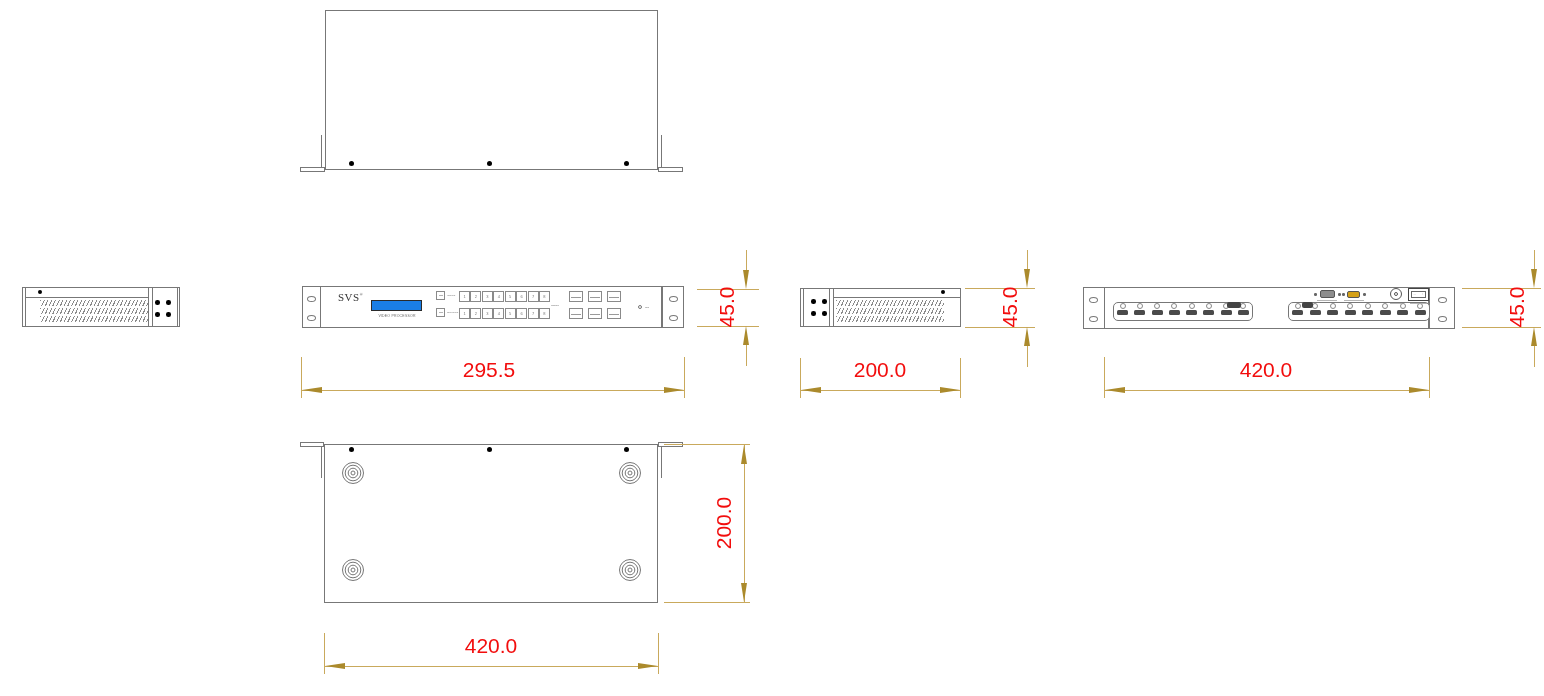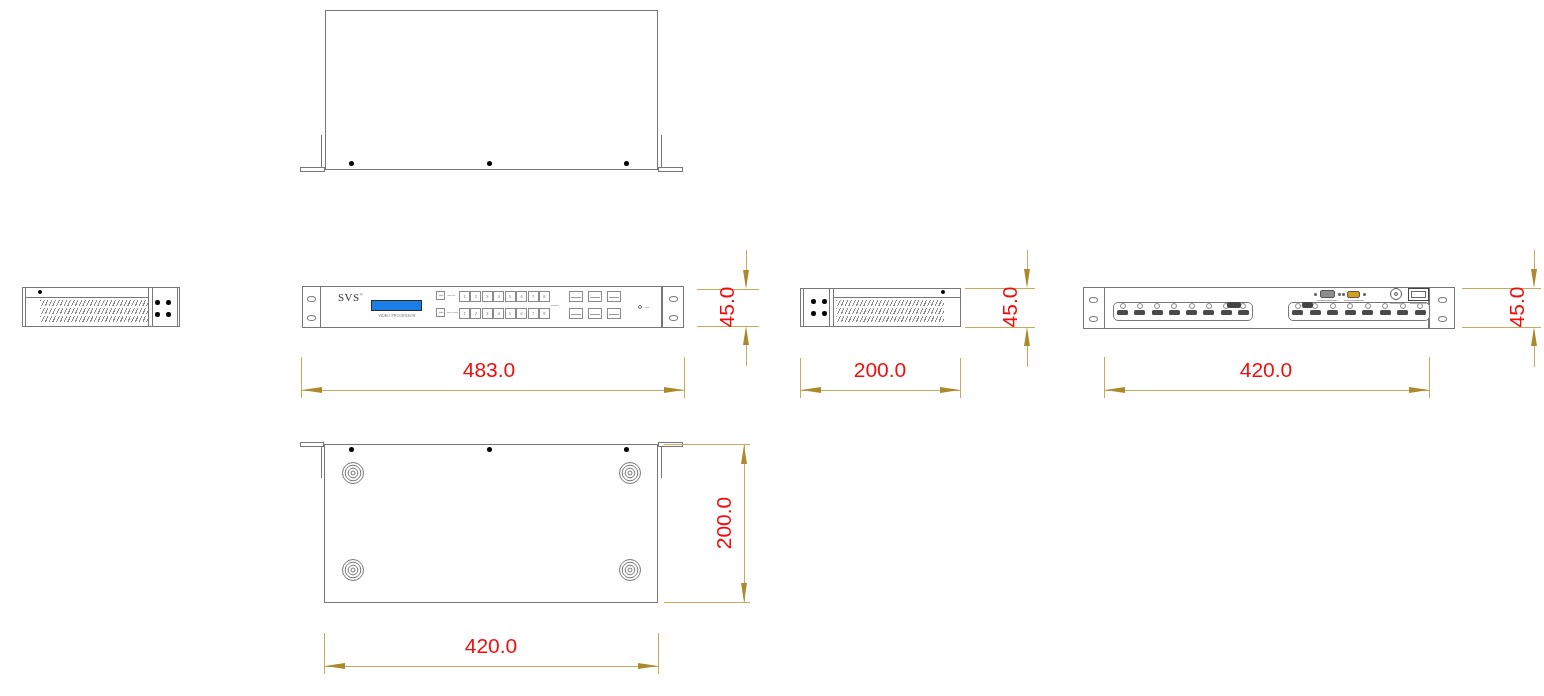--- a/index.html
+++ b/index.html
@@ -167,21 +167,21 @@
     <div class="a dlv" style="left:746px;top:345px;height:21px"></div>
     <div class="a red rot" style="left:702px;top:298px;width:50px;height:18px">45.0</div>
   </div>
 
   <div>
     <div class="a dlv" style="left:301px;top:357px;height:41px"></div>
     <div class="a dlv" style="left:684px;top:357px;height:41px"></div>
     <div class="a dlh" style="left:301px;top:390px;width:383px"></div>
     <div class="a arrL" style="left:302px;top:387px"></div>
     <div class="a arrR" style="left:664px;top:387px"></div>
-    <div class="a red" style="left:449px;top:361px;width:80px">483.0</div>
+    <div class="a red" style="left:449px;top:361px;width:80px">295.5</div>
   </div>
 
   <div>
     <div class="a ol" style="left:800px;top:288px;width:161px;height:39px"></div>
     <div class="a vl" style="left:803px;top:288px;height:39px"></div>
     <div class="a dot" style="left:811px;top:299px;width:4.5px;height:4.5px"></div>
     <div class="a dot" style="left:822px;top:299px;width:4.5px;height:4.5px"></div>
     <div class="a dot" style="left:811px;top:311px;width:4.5px;height:4.5px"></div>
     <div class="a dot" style="left:822px;top:311px;width:4.5px;height:4.5px"></div>
     <div class="a vl" style="left:829px;top:288px;height:39px"></div>

